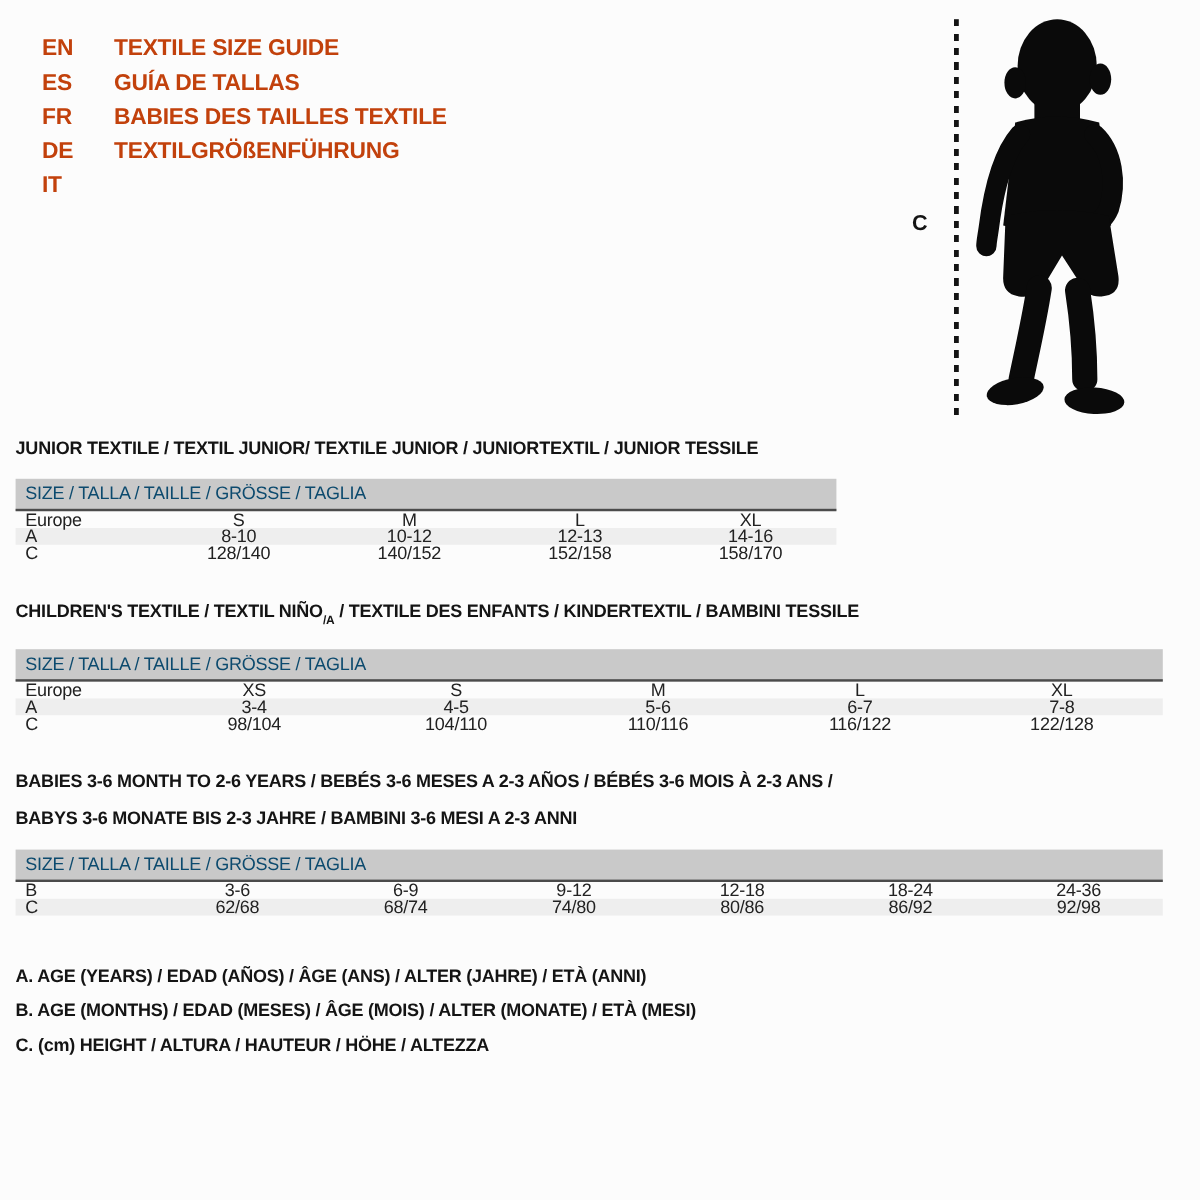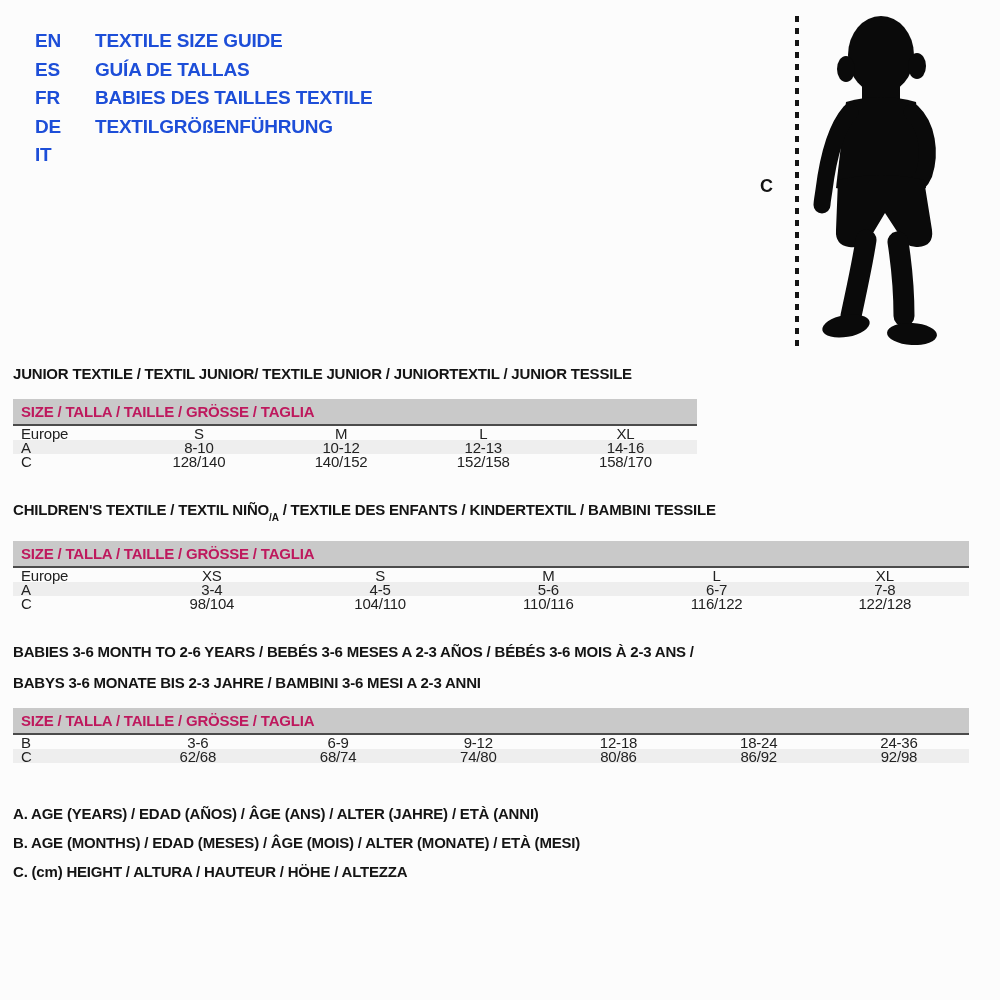--- a/index.html
+++ b/index.html
@@ -4,42 +4,42 @@
 <title>Textile Size Guide</title>
 <style>
   html,body{margin:0;padding:0;background:#ffffff;}
   .page{
     position:relative;width:1000px;height:1000px;background:#fcfcfc;
     font-family:"Liberation Sans",sans-serif;color:#1f1f1f;
     overflow:hidden;letter-spacing:-0.2px;
   }
   
   .lang-list{position:absolute;left:35px;top:27px;}
-  .lang-row{display:flex;font-weight:bold;font-size:19px;line-height:28.6px;color:#1d4ed8;}
+  .lang-row{display:flex;font-weight:bold;font-size:19px;line-height:28.6px;color:#c2410c;}
   .lang-code{width:60px;}
   
   .figure{position:absolute;top:8px;right:35px;width:215px;height:348px;}
   .measure-label{position:absolute;left:10px;top:168px;font-size:18px;font-weight:bold;color:#141414;}
   .dotted-line{
     position:absolute;left:45px;top:8px;height:332px;width:4px;
     background:repeating-linear-gradient(to bottom,#141414 0 6px,transparent 6px 12px);
   }
   .figure svg{position:absolute;right:0;top:0;}
   .limb{stroke:#0a0a0a;fill:none;stroke-linecap:round;}
   .solid{fill:#0a0a0a;}
   
   .content{position:absolute;left:13px;top:358px;width:956px;}
   .section-heading{font-size:15px;font-weight:bold;color:#141414;margin-bottom:10px;}
   .heading-line{line-height:31px;white-space:nowrap;}
   .heading-line sub{font-size:10px;font-weight:bold;position:relative;top:2px;}
   .table-wrap{margin-bottom:26px;}
   .table-wrap.narrow{width:71.5%;}
   .size-bar{
     height:27px;line-height:26px;background:#c9c9c9;border-bottom:2px solid #4b4b4b;
-    padding-left:8px;font-weight:bold;font-size:15px;color:#be185d;box-sizing:border-box;
+    padding-left:8px;font-weight:normal;font-size:15px;color:#0c4a6e;box-sizing:border-box;
   }
   .t-row{display:flex;align-items:center;height:14px;font-size:15px;color:#222;}
   .t-row.shaded{background:#eeeeee;}
   .t-label{width:12%;padding-left:8px;box-sizing:border-box;}
   .narrow .t-label{width:16.8%;}
   .t-cell{flex:1;text-align:center;}
   .legend{margin-top:36px;}
   .legend-line{font-size:15px;font-weight:bold;line-height:29px;color:#141414;white-space:nowrap;}
 </style>
 </head>

